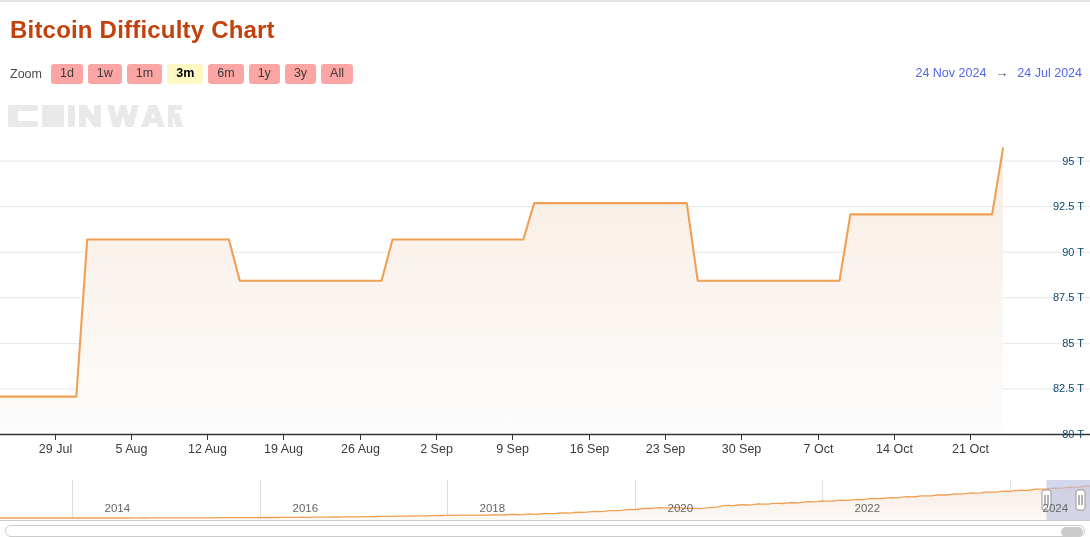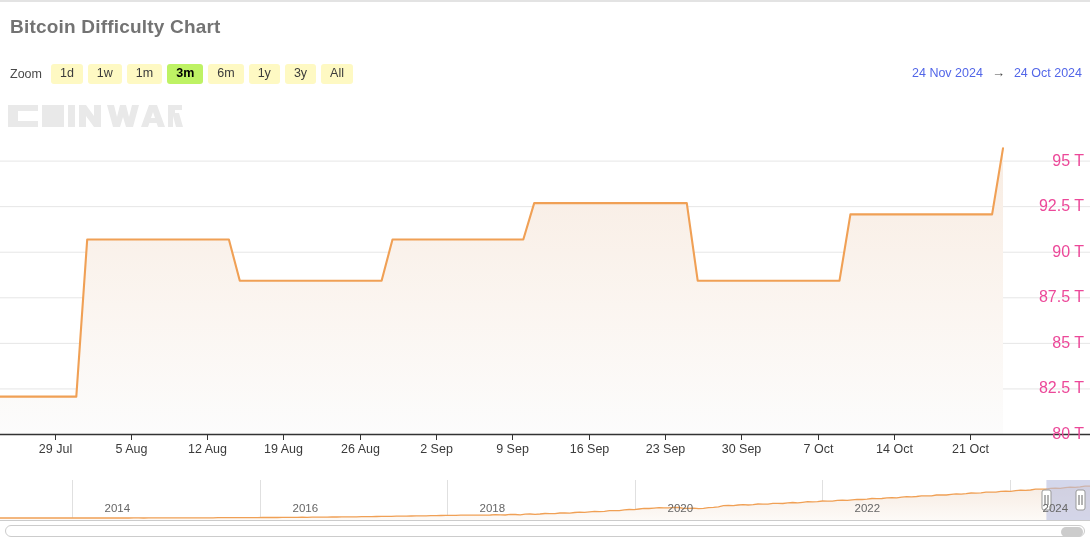--- a/index.html
+++ b/index.html
@@ -14,54 +14,54 @@
     position: relative;
     width: 1090px; height: 537px;
     background: #fff;
     border-top: 2px solid #e3e3e3;
   }
 
   
   .chart-title {
     position: absolute;
     left: 10px; top: 14px;
-    font-size: 19px;
+    font-size: 24px;
     font-weight: bold;
-    color: #737373;
+    color: #c2410c;
     letter-spacing: 0.2px;
     white-space: nowrap;
   }
 
   
   .range-selector {
     position: absolute;
     left: 10px; top: 62px;
     display: flex;
     align-items: center;
     height: 20px;
   }
   .range-label {
     font-size: 12.5px;
     color: #4a4a4a;
     margin-right: 9px;
   }
   .range-btn {
     font-size: 12.5px;
     color: #3b3b3b;
-    background: #fef9c3;
+    background: #fca5a5;
     border-radius: 3px;
     padding: 3px 9px 4px 9px;
     margin-right: 5px;
     line-height: 13px;
     cursor: pointer;
     user-select: none;
     white-space: nowrap;
   }
   .range-btn.selected {
-    background: #bef264;
+    background: #fef9c3;
     color: #000;
     font-weight: bold;
   }
 
   
   .date-range {
     position: absolute;
     right: 8px; top: 63px;
     display: flex;
     align-items: center;
@@ -95,22 +95,22 @@
 
   .y-labels {
     position: absolute;
     left: 0; top: 128px;
     width: 1090px; height: 310px;
     pointer-events: none;
   }
   .y-label {
     position: absolute;
     right: 6px;
-    font-size: 16px;
-    color: #ec4899;
+    font-size: 11px;
+    color: #0c4a6e;
     transform: translateY(-50%);
     white-space: nowrap;
   }
 
   .x-labels {
     position: absolute;
     left: 0; top: 440px;
     width: 1060px; height: 24px;
     pointer-events: none;
   }
@@ -175,21 +175,21 @@
     <span class="range-btn selected">3m</span>
     <span class="range-btn">6m</span>
     <span class="range-btn">1y</span>
     <span class="range-btn">3y</span>
     <span class="range-btn">All</span>
   </div>
 
   <div class="date-range">
     <span class="date-val">24 Nov 2024</span>
     <span class="arrow">→</span>
-    <span class="date-val">24 Oct 2024</span>
+    <span class="date-val">24 Jul 2024</span>
   </div>
 
   <div class="watermark">
     <svg width="175" height="26" viewBox="0 0 175 26" xmlns="http://www.w3.org/2000/svg">
       <g fill="#e9e9e9">
         <path d="M0 2 h30 v6 h-20 v10 h20 v6 h-30 z"></path>
         <path d="M34 2 h22 v22 h-22 z M41 8 h8 v10 h-8 z"></path>
         <path d="M60 2 h7 v22 h-7 z"></path>
         <path d="M71 2 h7 l8 11 v-11 h7 v22 h-7 l-8 -11 v11 h-7 z"></path>
         <path d="M99 2 h7 l3 12 l3 -12 h6 l3 12 l3 -12 h7 l-6 22 h-7 l-3 -10 l-3 10 h-7 z"></path>

